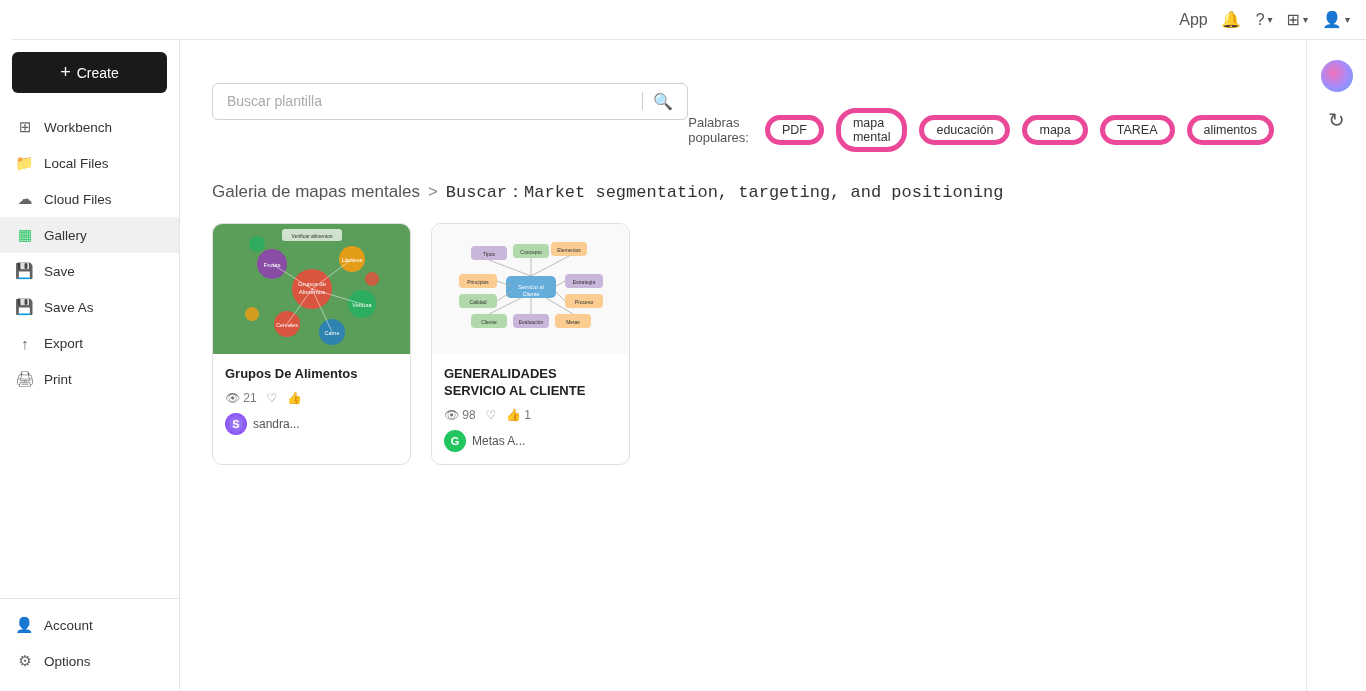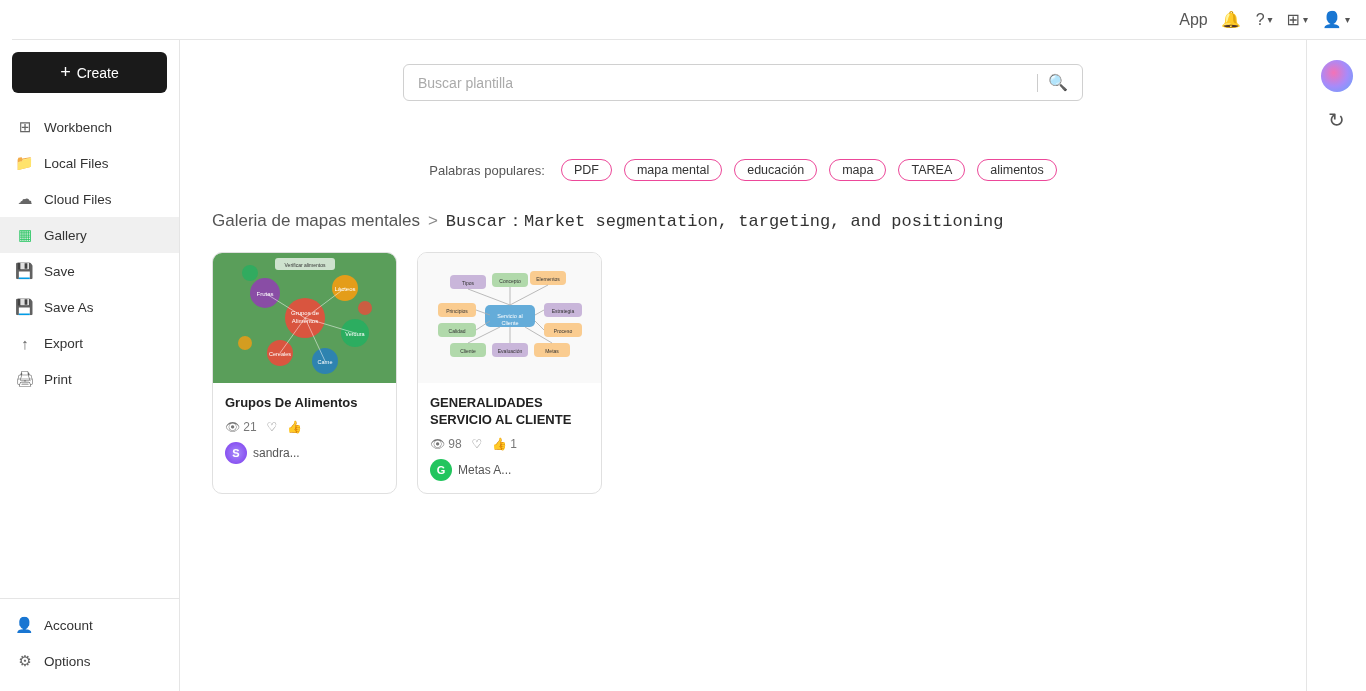--- a/index.html
+++ b/index.html
@@ -98,21 +98,21 @@
     .content {
       flex: 1;
       overflow-y: auto;
       padding: 24px 32px;
       background: #fff;
     }
 
     
     .search-area {
       display: flex;
-      flex-direction: column;
+      flex-direction: row;
       align-items: center;
       margin-bottom: 28px;
     }
     .search-bar {
       display: flex;
       align-items: center;
       border: 1px solid #d0d0d0;
       border-radius: 6px;
       padding: 8px 14px;
       width: 680px;
@@ -142,21 +142,21 @@
     .popular-tags {
       display: flex;
       align-items: center;
       gap: 12px;
       font-size: 13px;
       color: #555;
       margin-top: 44px;
     }
     .popular-label { color: #555; margin-right: 4px; }
     .tag-pill {
-      border: 1px solid #ec4899;
+      border: 5px solid #ec4899;
       border-radius: 20px;
       padding: 3px 12px;
       font-size: 12.5px;
       color: #333;
       cursor: pointer;
       background: #fff;
     }
 
     
     .breadcrumb {
@@ -171,21 +171,21 @@
     .breadcrumb-sep { color: #888; }
     .breadcrumb-current { color: #333; font-family: Liberation Mono, monospace; }
 
     
     .gallery-grid {
       display: flex;
       flex-wrap: wrap;
       gap: 20px;
     }
     .gallery-card {
-      width: 185px;
+      width: 199px;
       background: #fff;
       border: 1px solid #e0e0e0;
       border-radius: 10px;
       overflow: hidden;
       cursor: pointer;
       transition: box-shadow 0.2s;
     }
     .card-image {
       width: 100%;
       height: 130px;

